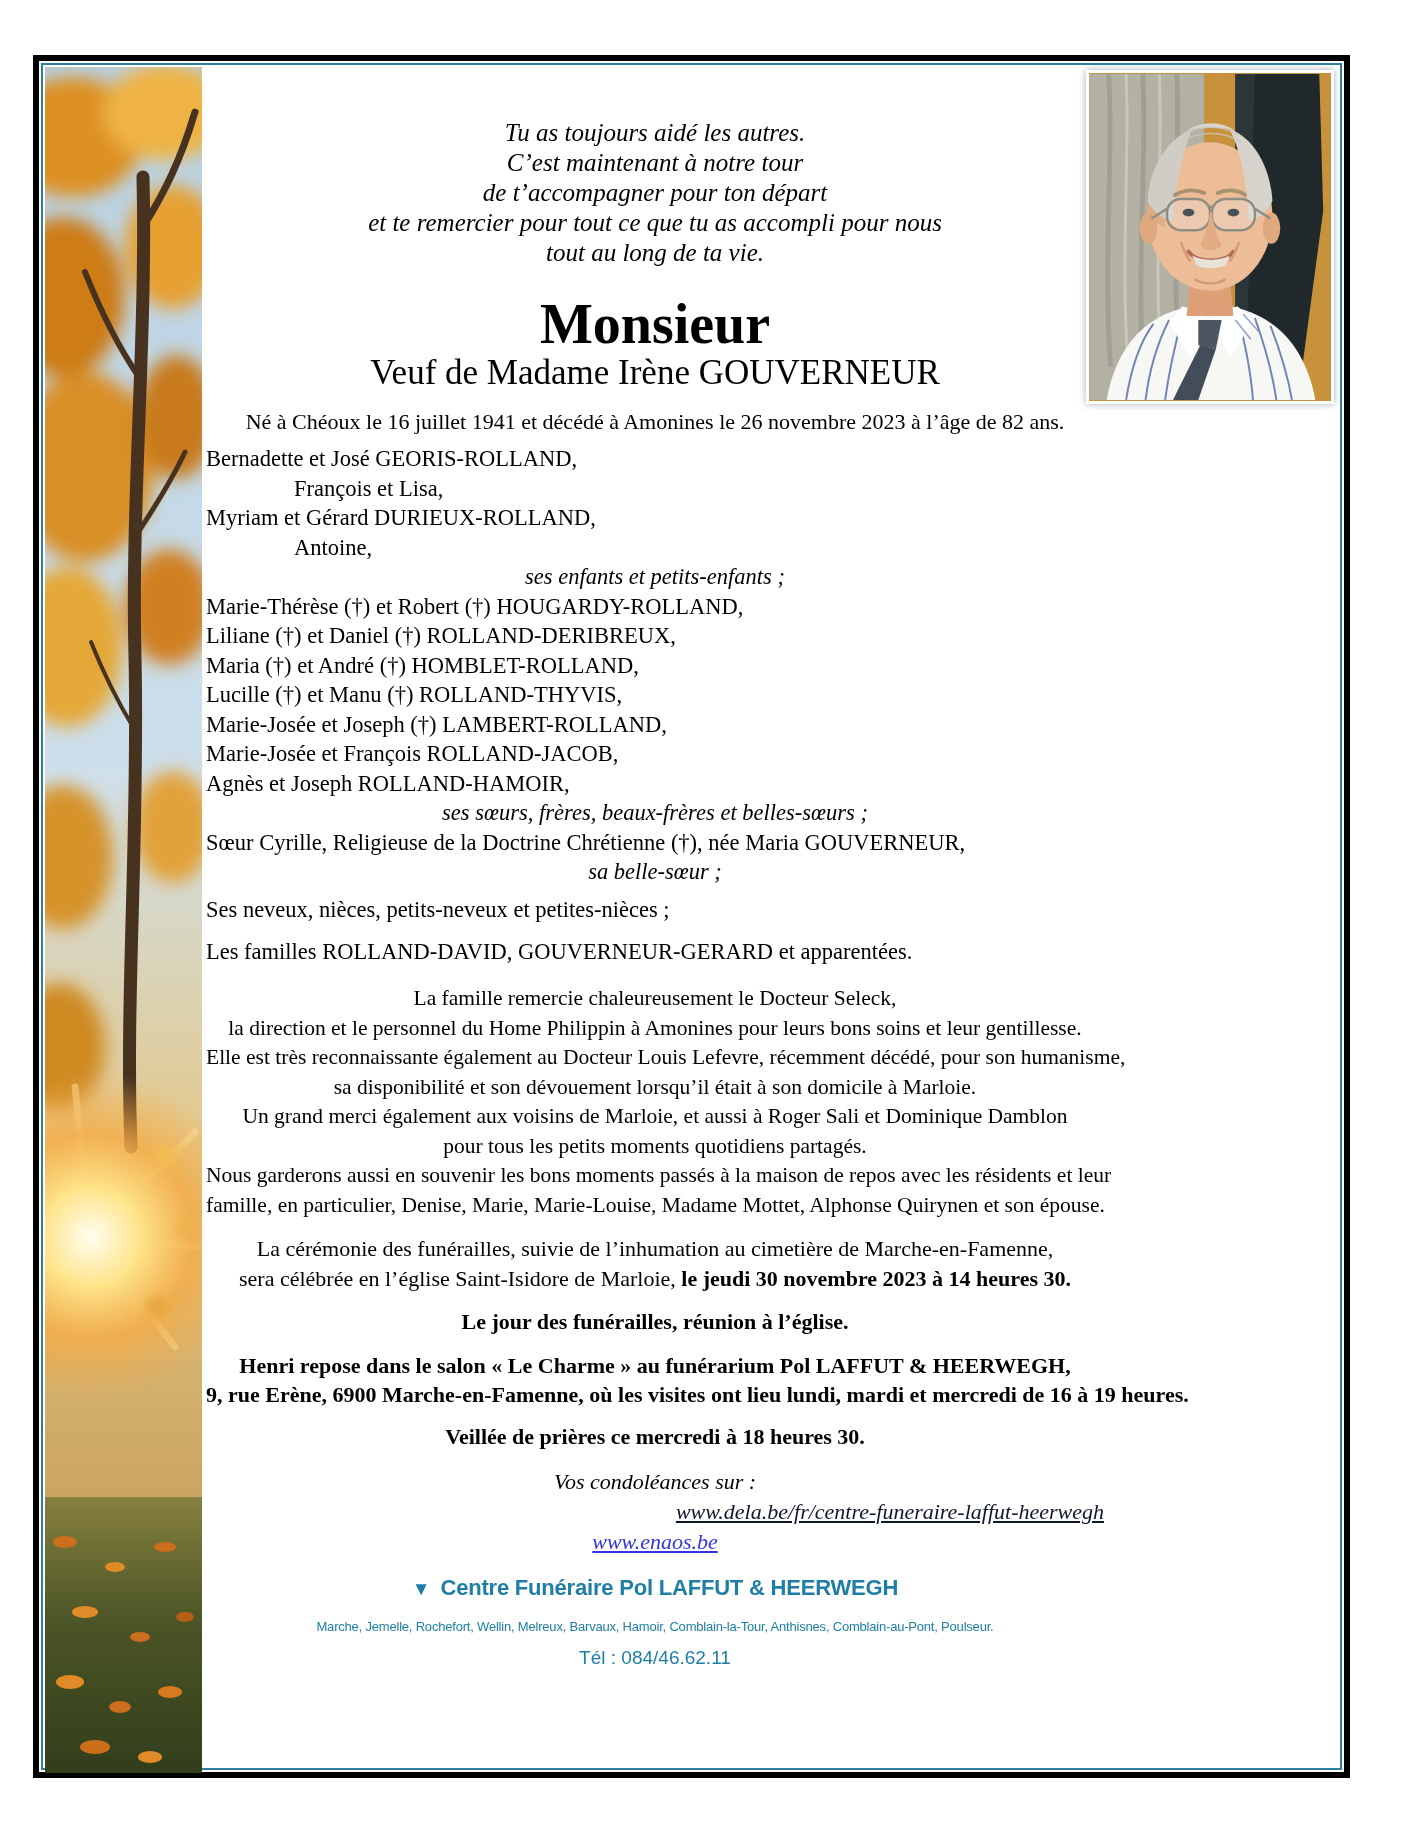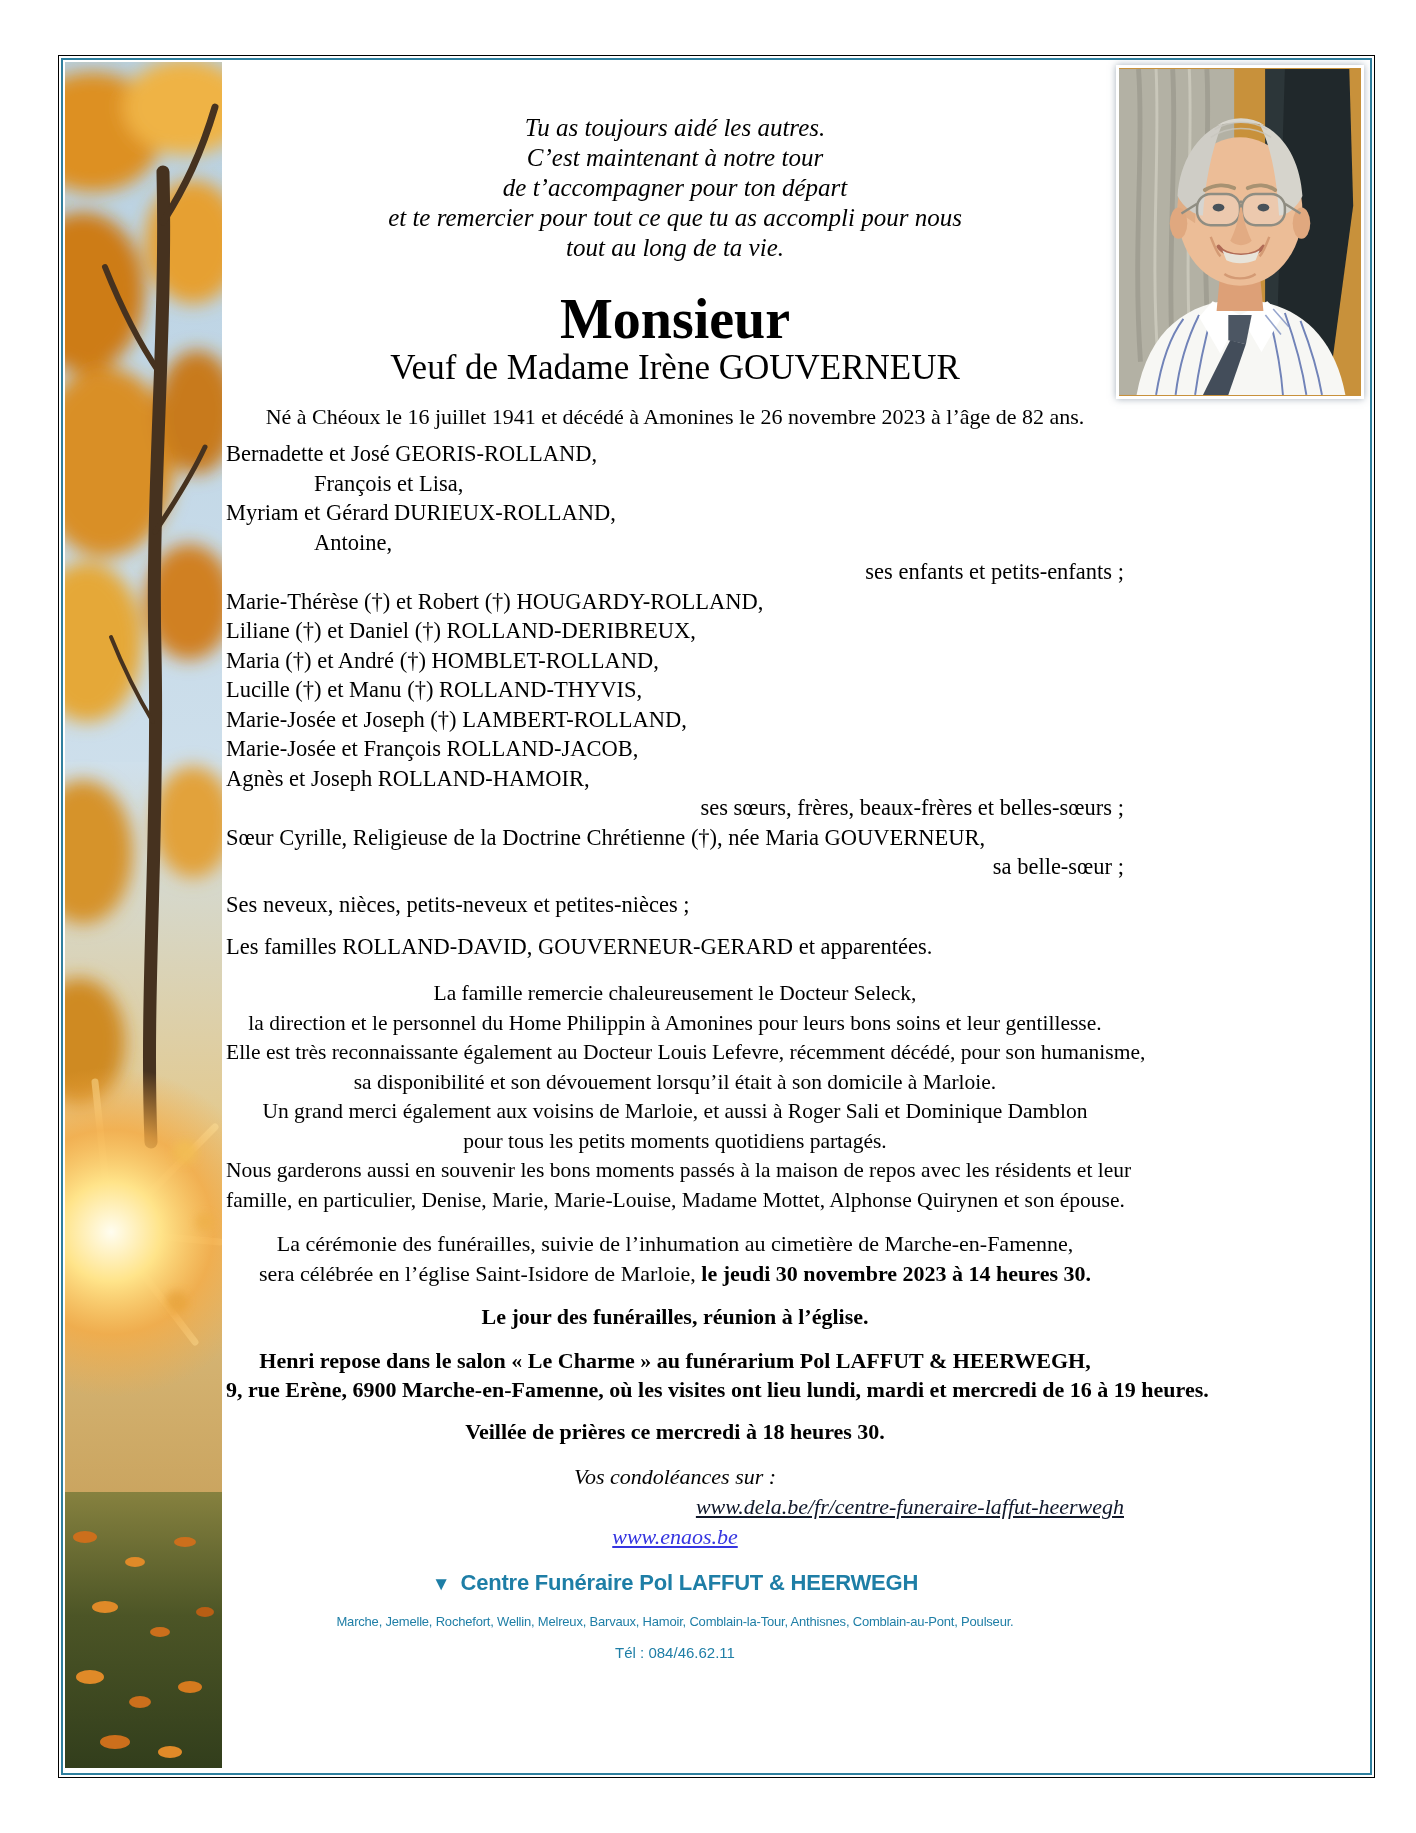--- a/index.html
+++ b/index.html
@@ -7,23 +7,23 @@
   .page {
     position:relative;
     width:1416px; height:1833px;
     background:#ffffff;
     font-family:"Liberation Serif", serif;
     color:#000;
     overflow:hidden;
   }
   
   .frame {
-    position:absolute; left:58px; top:55px;
+    position:absolute; left:33px; top:55px;
     width:1317px; height:1723px;
-    border:1px solid #000000;
+    border:6px solid #000000;
   }
   .frame::before {
     content:""; position:absolute; inset:2px;
     border:2px solid #2e7f9e;
     pointer-events:none;
   }
   .left-photo {
     position:absolute; left:6px; top:6px;
     width:157px; height:1706px;
     overflow:hidden;
@@ -56,21 +56,21 @@
     font-weight:bold; font-size:56px; line-height:52px;
   }
   .title-sub { font-size:35px; line-height:46px; }
 
   .intro { margin-top:12px; text-align:center; font-size:22px; line-height:28px; }
   .announce { margin-top:26px; font-size:22px; line-height:28px; }
 
   .family { margin-top:8px; font-size:22.5px; }
   .family .row { line-height:29.5px; white-space:nowrap; }
   .family .indented { padding-left:88px; }
-  .family .relation { text-align:right; }
+  .family .relation { text-align:center; font-style:italic; }
   .family .gap-top { margin-top:8px; }
 
   .families-line { margin-top:14px; font-size:22.5px; line-height:28px; }
 
   .thanks { margin-top:18px; text-align:center; font-size:21.5px; }
   .thanks .line { line-height:29.5px; }
 
   .ceremony { margin-top:14px; text-align:center; font-size:22px; }
   .ceremony .line { line-height:29.5px; }
   .b { font-weight:bold; }
@@ -84,21 +84,21 @@
   .condolences a {
     display:block; line-height:30px;
     font-style:italic; text-decoration:underline;
     cursor:pointer;
   }
 
   .footer { margin-top:14px; text-align:center; font-family:"Liberation Sans", sans-serif; }
   .footer .company { font-weight:bold; font-size:22px; line-height:34px; letter-spacing:-0.2px; }
   .footer .tri { font-size:19px; margin-right:10px; }
   .footer .locations { margin-top:8px; font-size:13px; line-height:26px; letter-spacing:-0.2px; }
-  .footer .phone { margin-top:6px; font-size:15px; line-height:24px; }
+  .footer .phone { margin-top:6px; font-size:19px; line-height:24px; }
 </style>
 </head>
 <body>
 
 <div class="page">
   <div class="frame">
 
     <div class="left-photo">
       <svg viewBox="0 0 157 1706" preserveAspectRatio="none">
         <defs>

